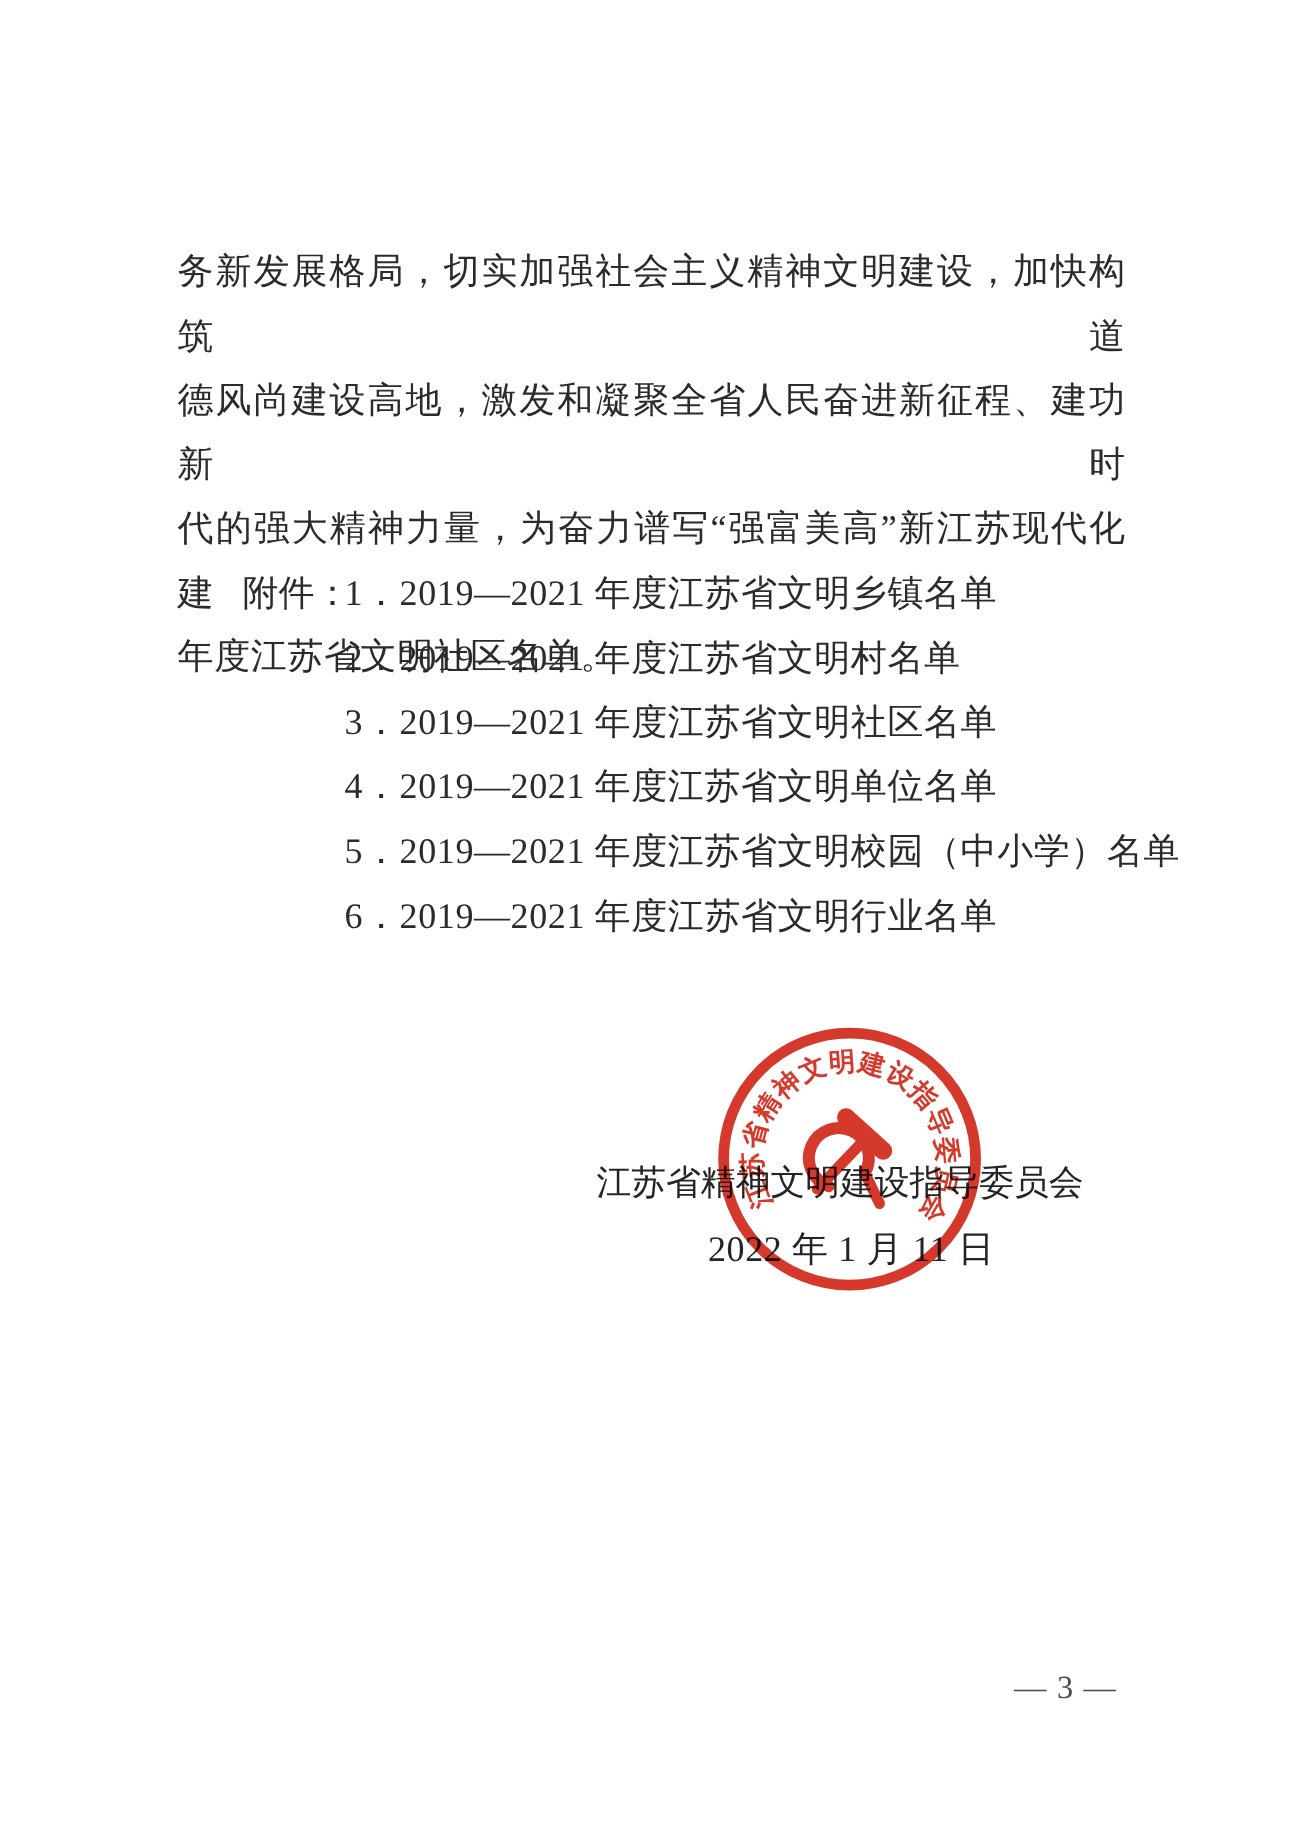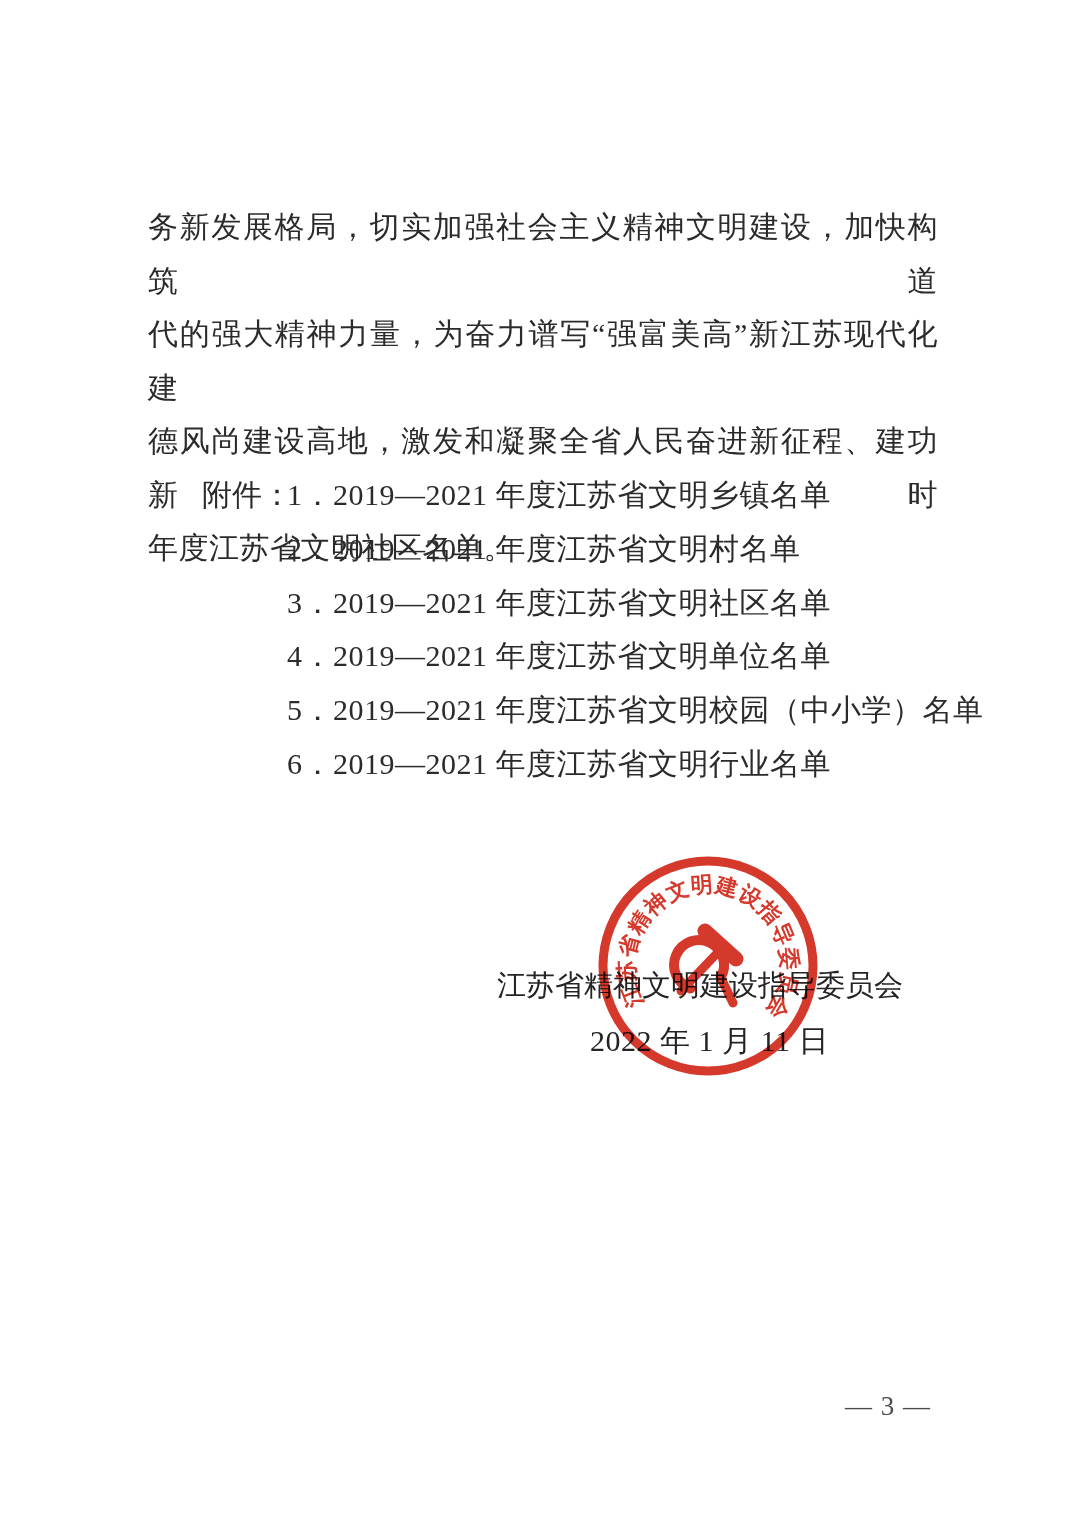--- a/index.html
+++ b/index.html
@@ -87,22 +87,22 @@
     font-weight: bold;
   }
 </style>
 </head>
 <body>
 
 <div class="page">
 
   <div class="body-paragraph">
     <div class="body-line jl">务新发展格局，切实加强社会主义精神文明建设，加快构筑道</div>
+    <div class="body-line jl">德风尚建设高地，激发和凝聚全省人民奋进新征程、建功新时</div>
     <div class="body-line jl">代的强大精神力量，为奋力谱写“强富美高”新江苏现代化建</div>
-    <div class="body-line jl">德风尚建设高地，激发和凝聚全省人民奋进新征程、建功新时</div>
     <div class="body-line">年度江苏省文明社区名单。</div>
   </div>
 
   <div class="attachments">
     <div class="attachments-label">附件：</div>
     <div class="attachments-list">
       <div class="attachment-item">1．2019—2021 年度江苏省文明乡镇名单</div>
       <div class="attachment-item">2．2019—2021 年度江苏省文明村名单</div>
       <div class="attachment-item">3．2019—2021 年度江苏省文明社区名单</div>
       <div class="attachment-item">4．2019—2021 年度江苏省文明单位名单</div>

